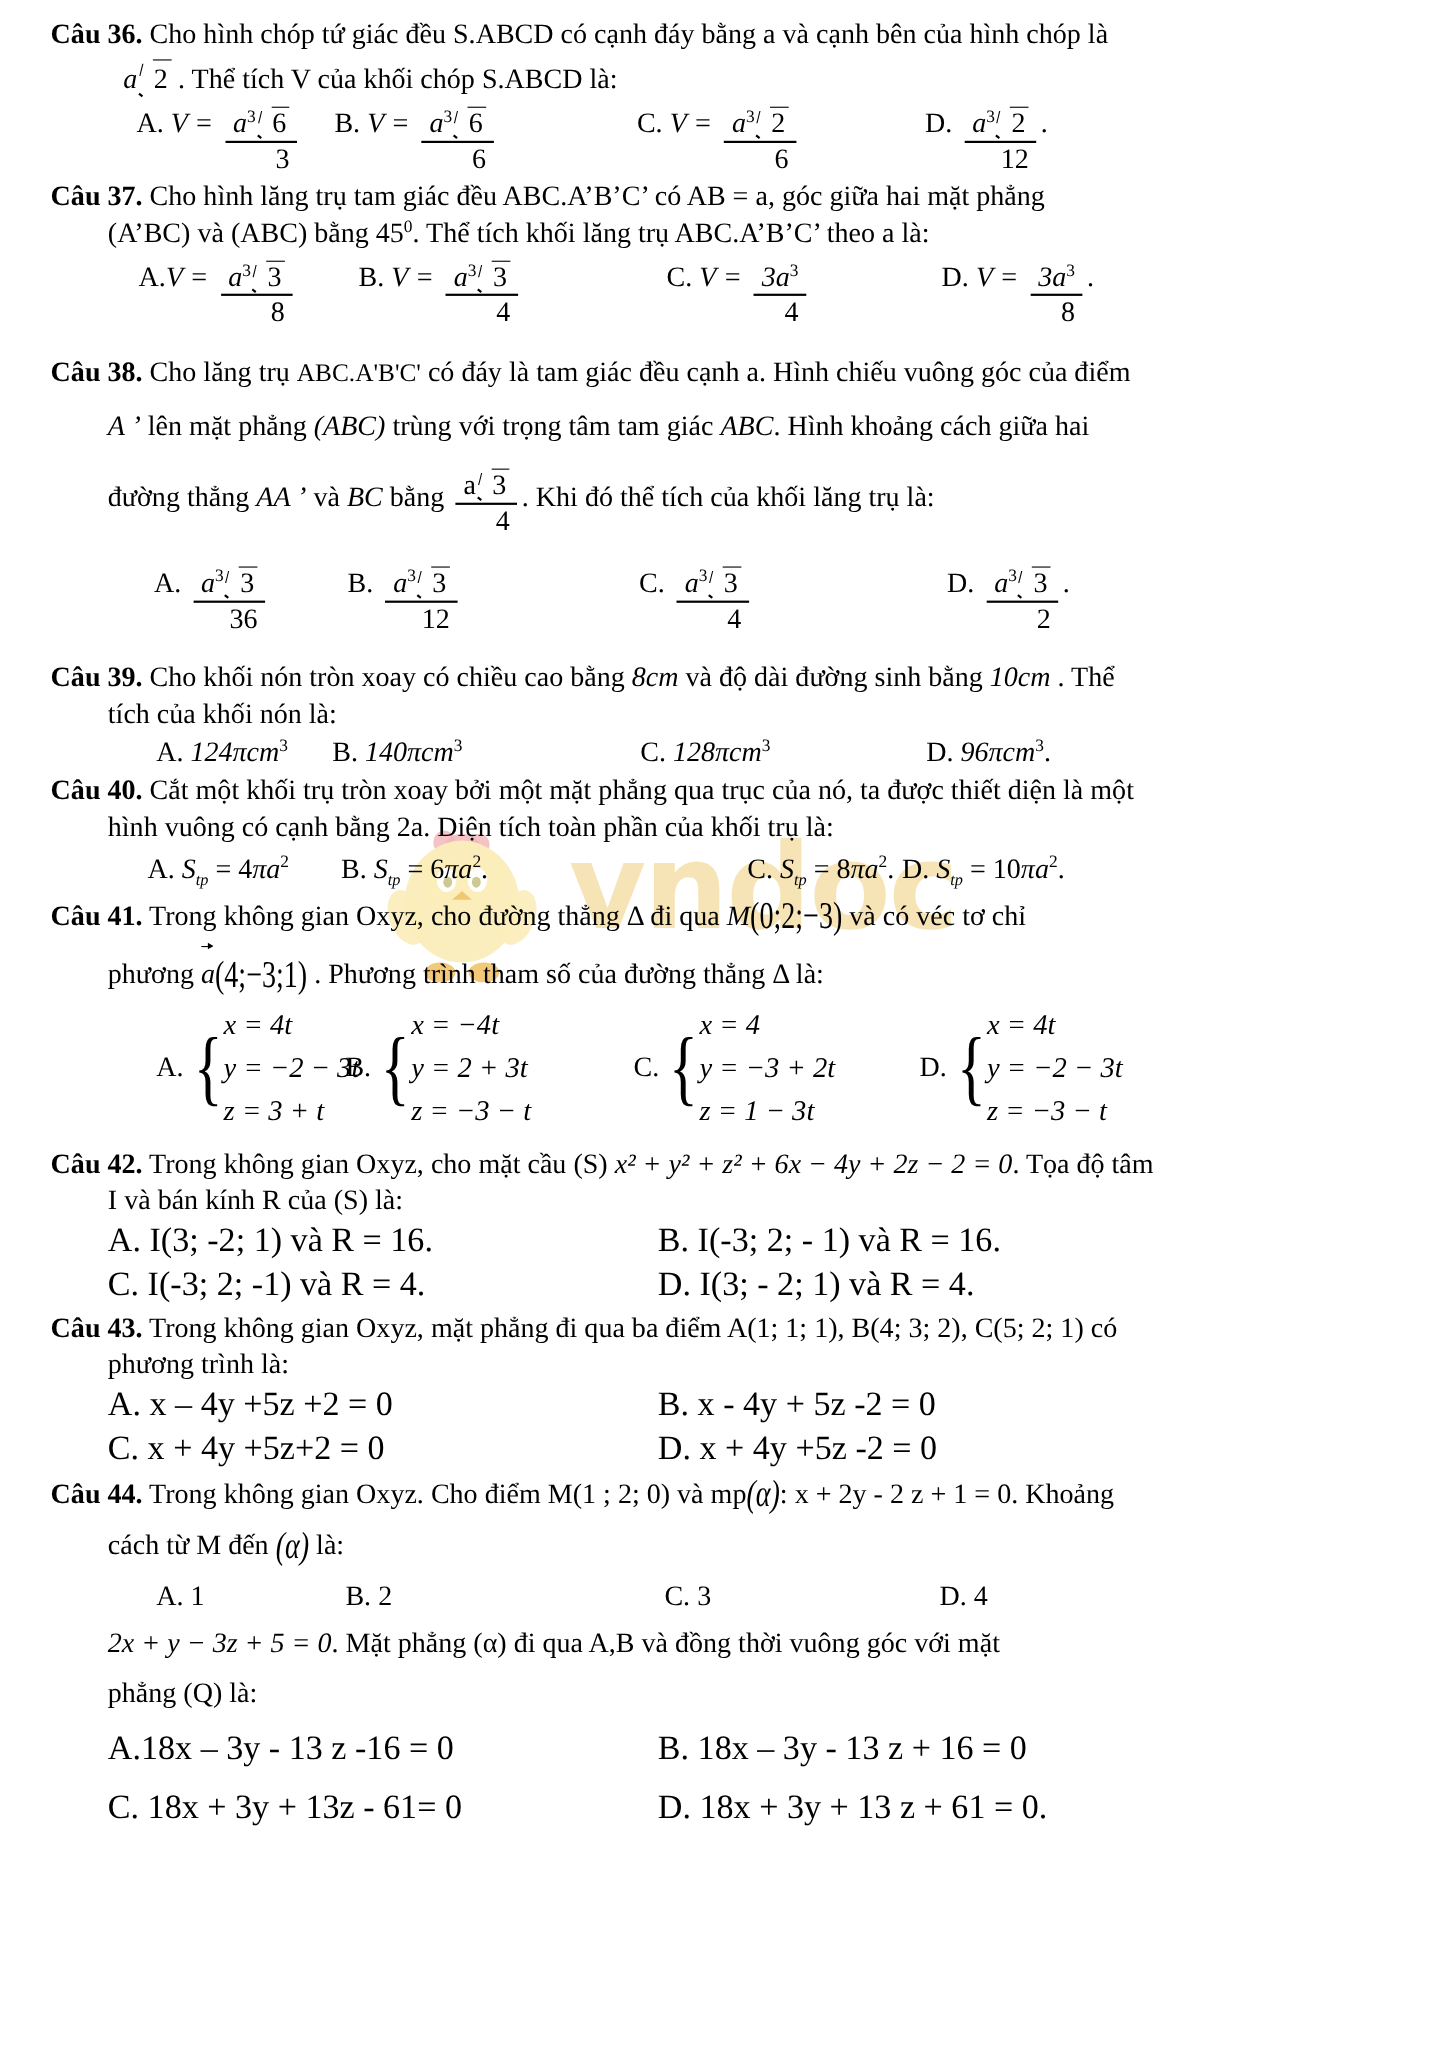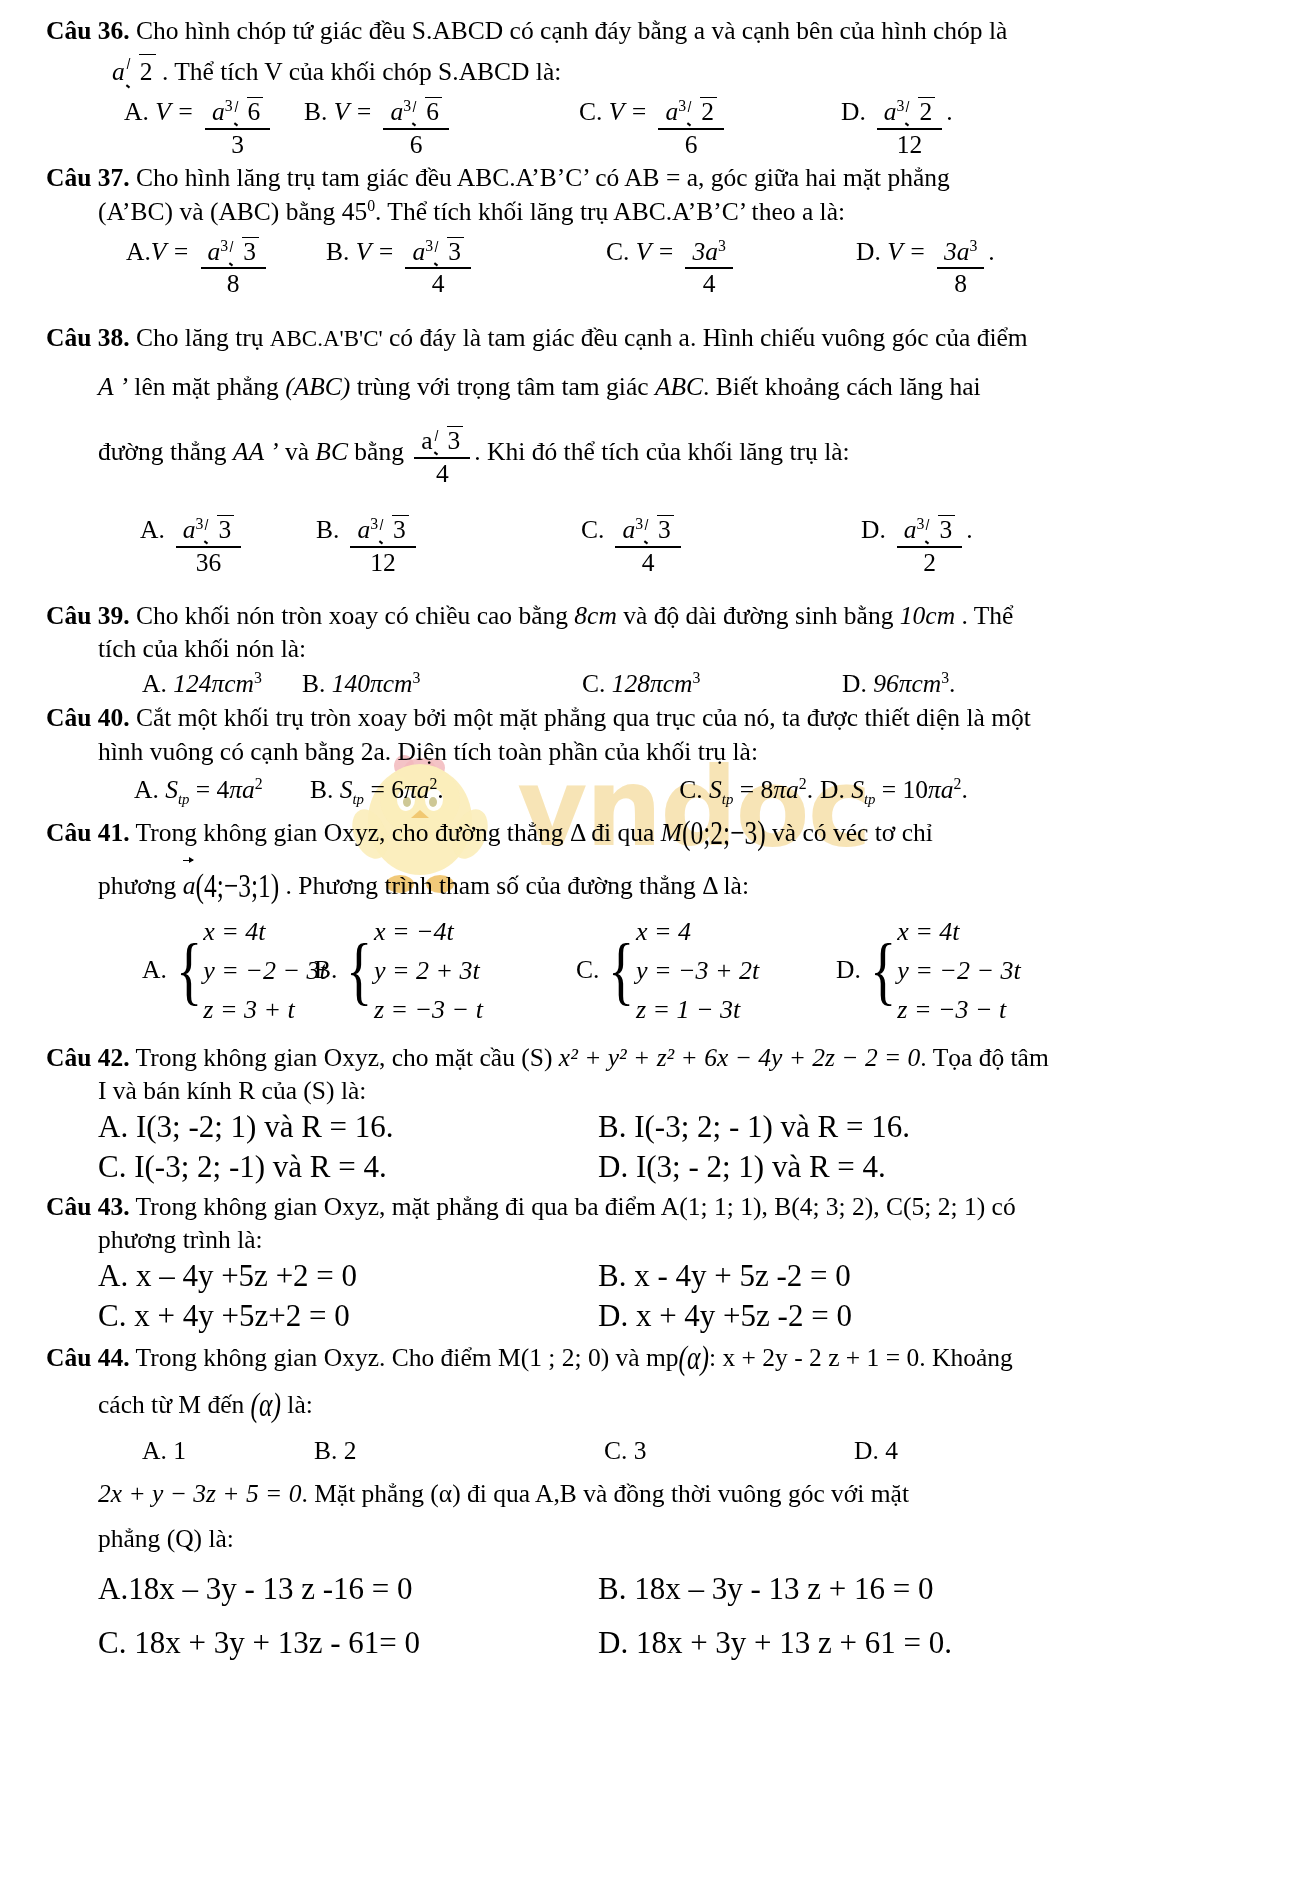--- a/index.html
+++ b/index.html
@@ -93,21 +93,21 @@
   .sqrt > .rad {
     display: inline-block;
     border-top: 1.6px solid #000;
     padding: 0 3px 0 1px;
   }
 
   
   .frac {
     display: inline-block;
     vertical-align: -0.85em;
-    text-align: center;
+    text-align: right;
     margin: 0 4px;
     line-height: 1.12;
   }
   .frac > .num { display: block; padding: 0 7px 1px 7px; }
   .frac > .den { display: block; border-top: 2px solid #000; padding: 1px 7px 0 7px; }
 
   
   .ansrow {
     display: flex;
     align-items: flex-end;
@@ -269,21 +269,21 @@
       </div>
     </div>
   </div>
 
   <div class="q" style="margin-top:22px;">
     <div class="qline">
       <span class="qlabel">Câu 38.</span>
       <span>Cho lăng trụ </span><span class="smallcaps">ABC.A'B'C'</span><span> có đáy là tam giác đều cạnh a. Hình chiếu vuông góc của điểm</span>
     </div>
     <div class="qline indent" style="margin-top:16px;">
-      <span class="it">A ’</span><span> lên mặt phẳng </span><span class="it">(ABC)</span><span> trùng với trọng tâm tam giác </span><span class="it">ABC</span><span>. Biết khoảng cách lăng hai</span>
+      <span class="it">A ’</span><span> lên mặt phẳng </span><span class="it">(ABC)</span><span> trùng với trọng tâm tam giác </span><span class="it">ABC</span><span>. Hình khoảng cách giữa hai</span>
     </div>
     <div class="qline indent" style="margin-top:22px;">
       <span>đường thẳng </span><span class="it">AA ’</span><span> và </span><span class="it">BC</span><span> bằng </span><span class="frac"><span class="num"><span>a</span><span class="sqrt"><span class="rad">3</span></span></span><span class="den">4</span></span><span>. Khi đó thể tích của khối lăng trụ là:</span>
     </div>
     <div class="ansrow" style="margin-top:26px;">
       <div class="opt" style="width:270px;padding-left:94px;">
         <span class="optl"><span>A.</span></span>
         <span class="frac">
             <span class="num"><span class="mi">a</span><sup class="ex">3</sup><span class="sqrt"><span class="rad">3</span></span></span>
             <span class="den">36</span>

